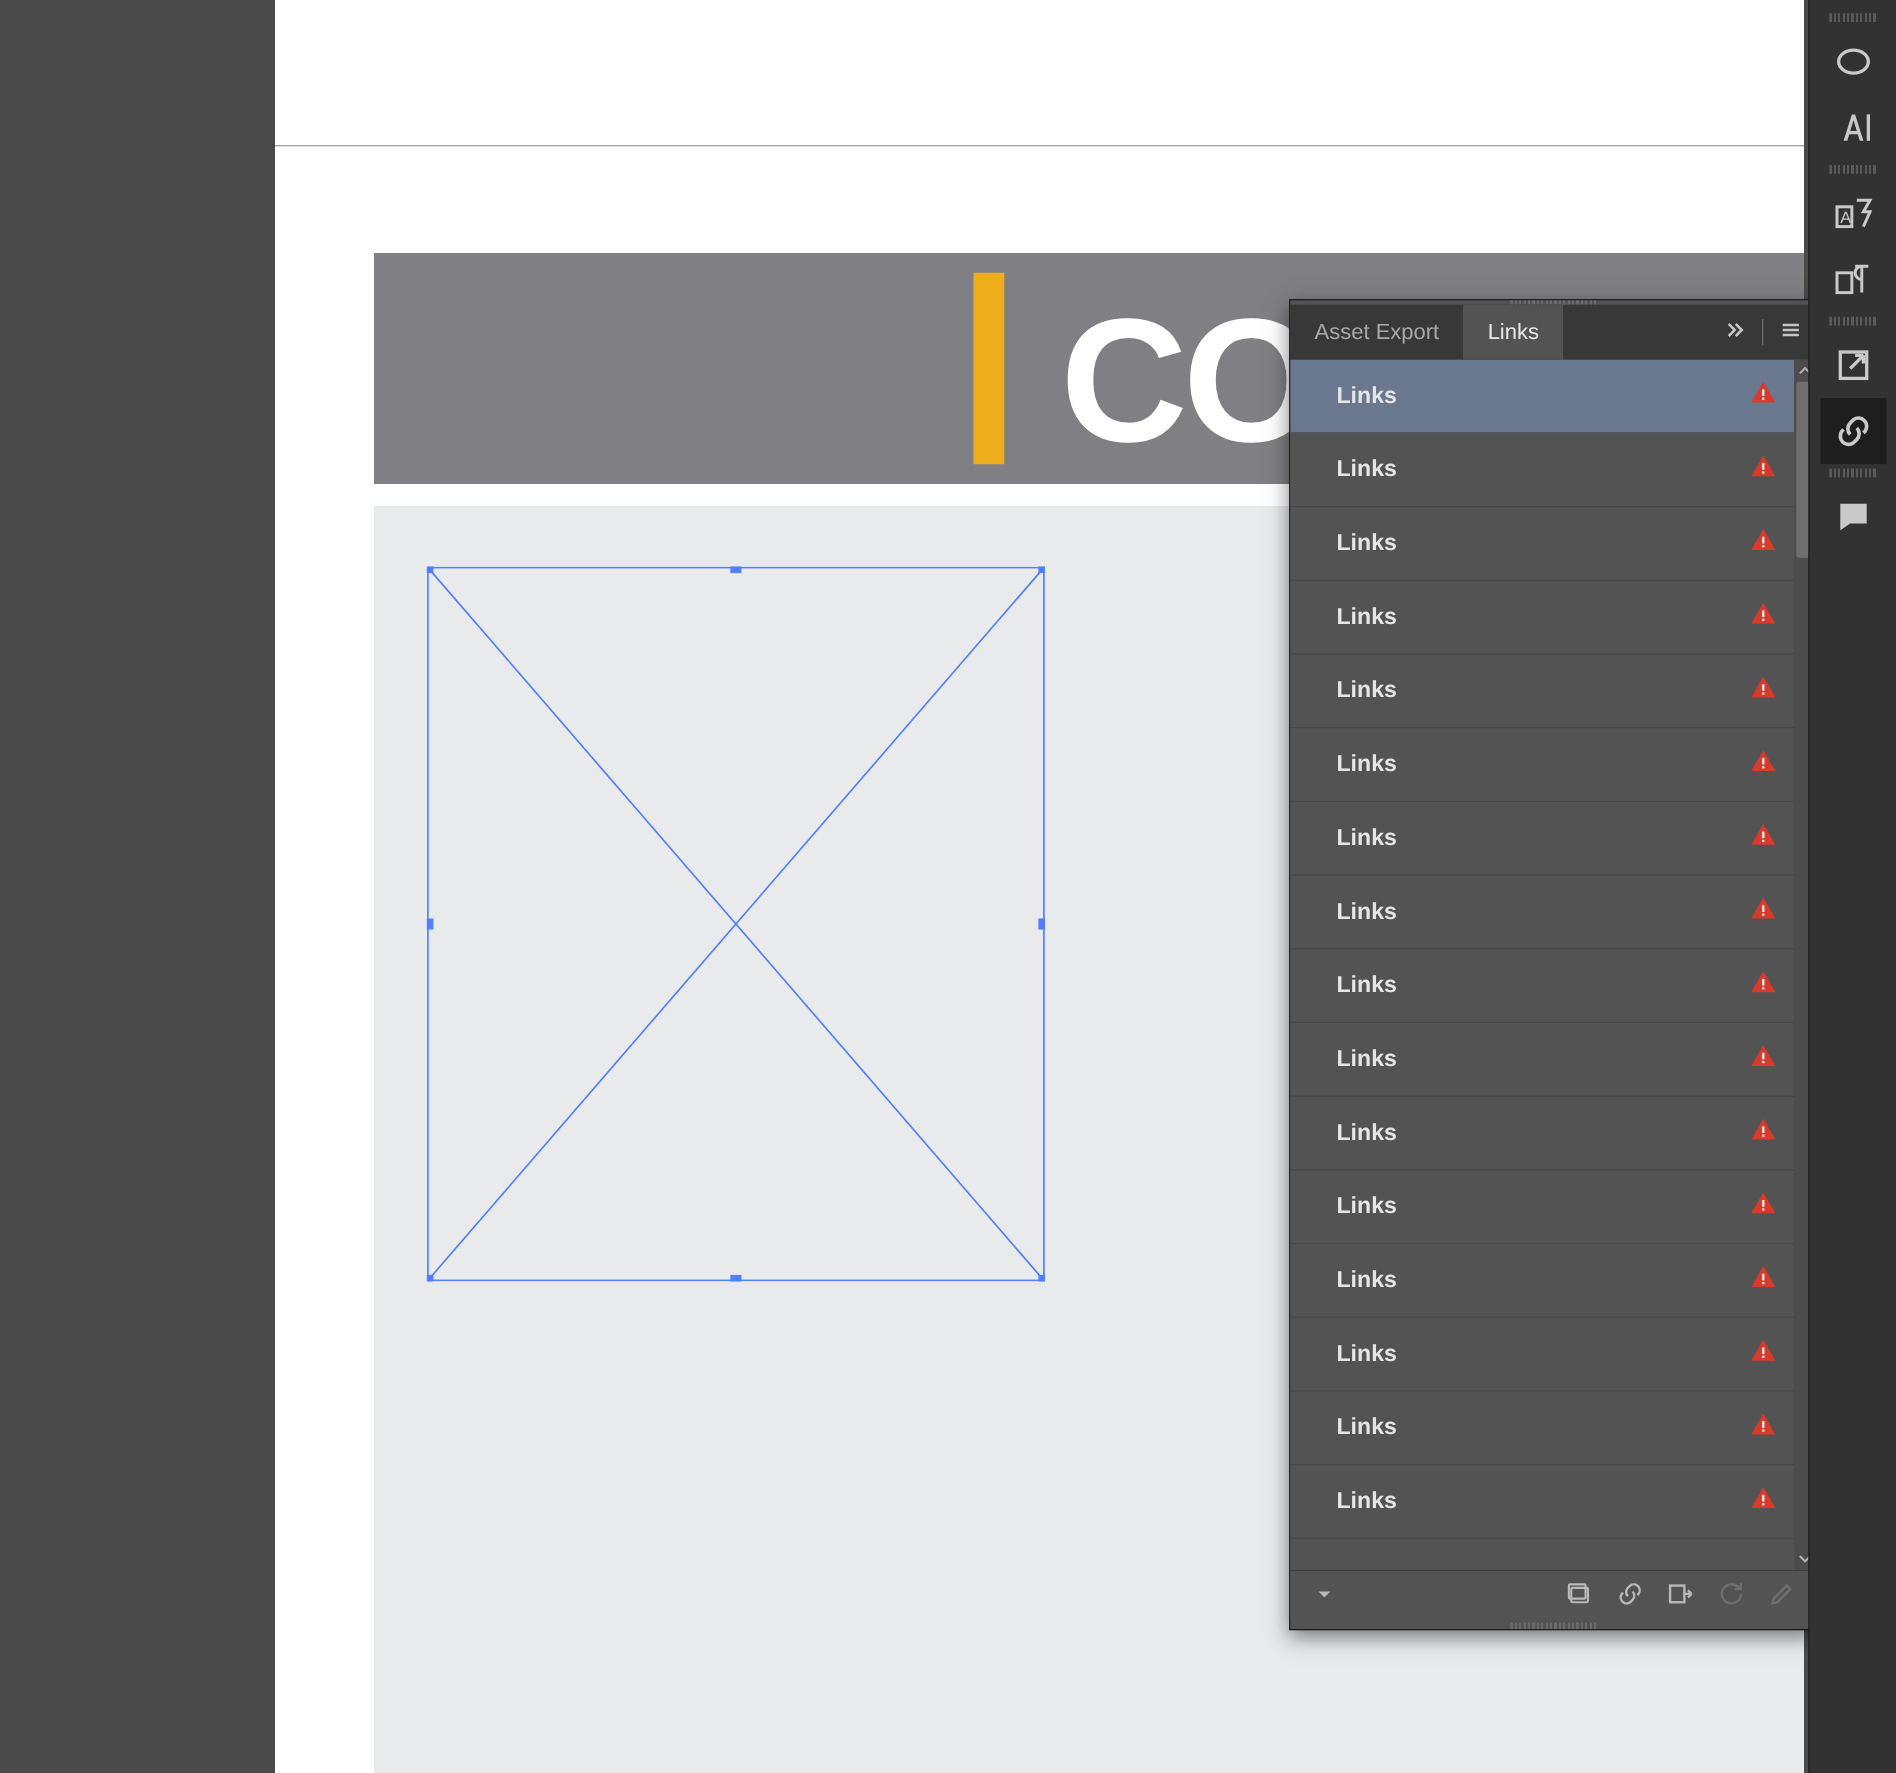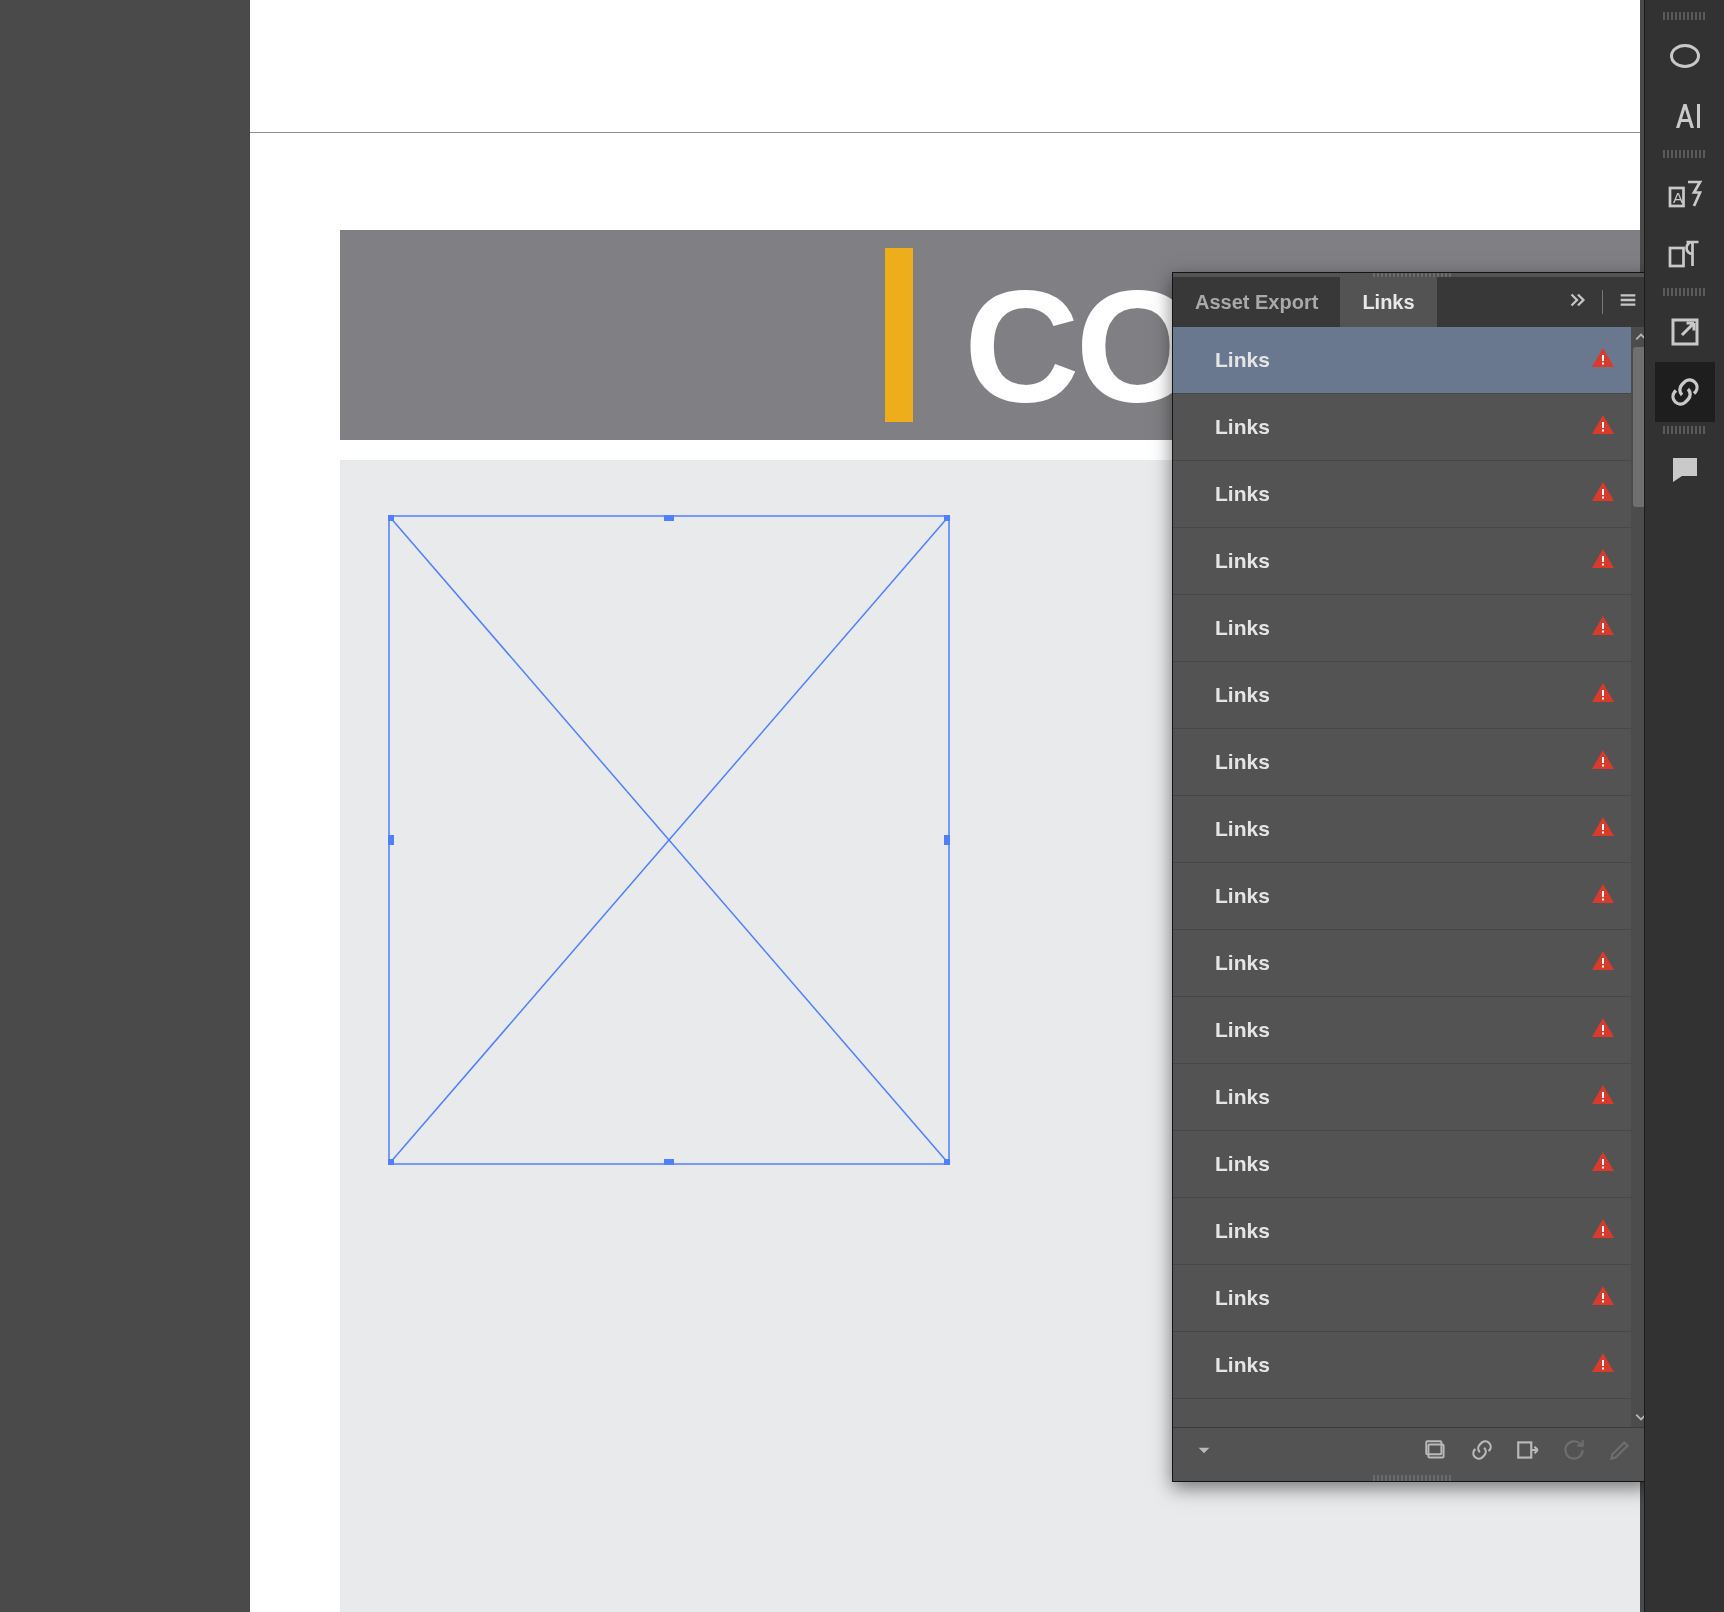--- a/index.html
+++ b/index.html
@@ -117,21 +117,21 @@
   .panel-tabs {
     height: 50px;
     background: #383838;
     display: flex; align-items: stretch;
     position: relative;
   }
   .tab {
     padding: 0 22px;
     display: flex; align-items: center;
     color: #a9a9a9;
-    font-size: 20px; font-weight: 700;
+    font-size: 20px; font-weight: 400;
     cursor: pointer;
   }
   .tab.active { background: #535353; color: #e8e8e8; }
   .tabs-right {
     margin-left: auto;
     display: flex; align-items: center; gap: 14px;
     padding-right: 12px;
     color: #c5c5c5;
   }
   .tabs-right .sep { width:1px; height:24px; background:#777; }

